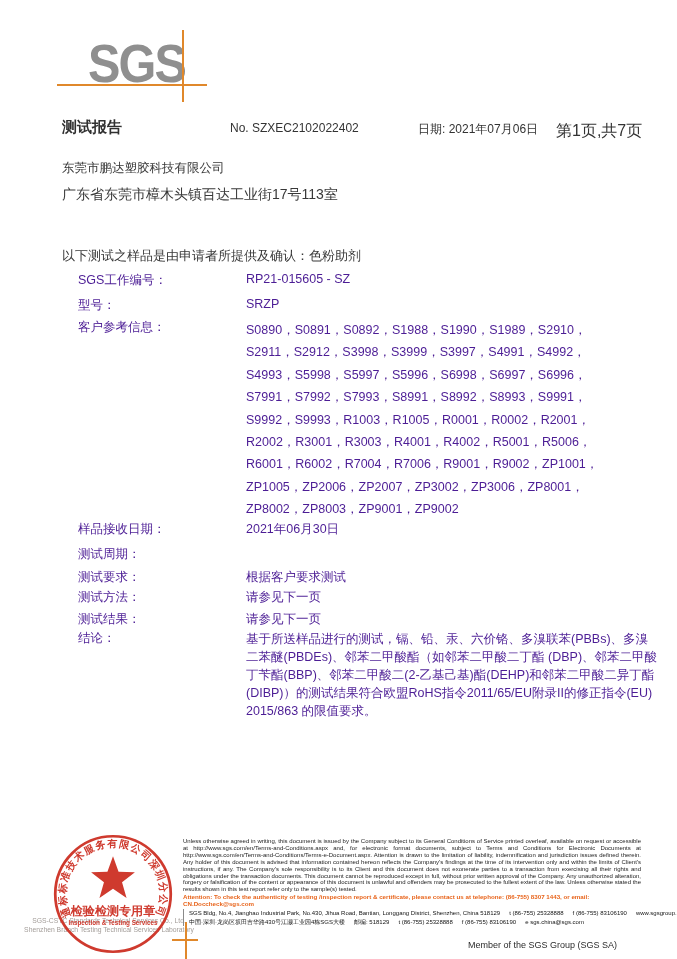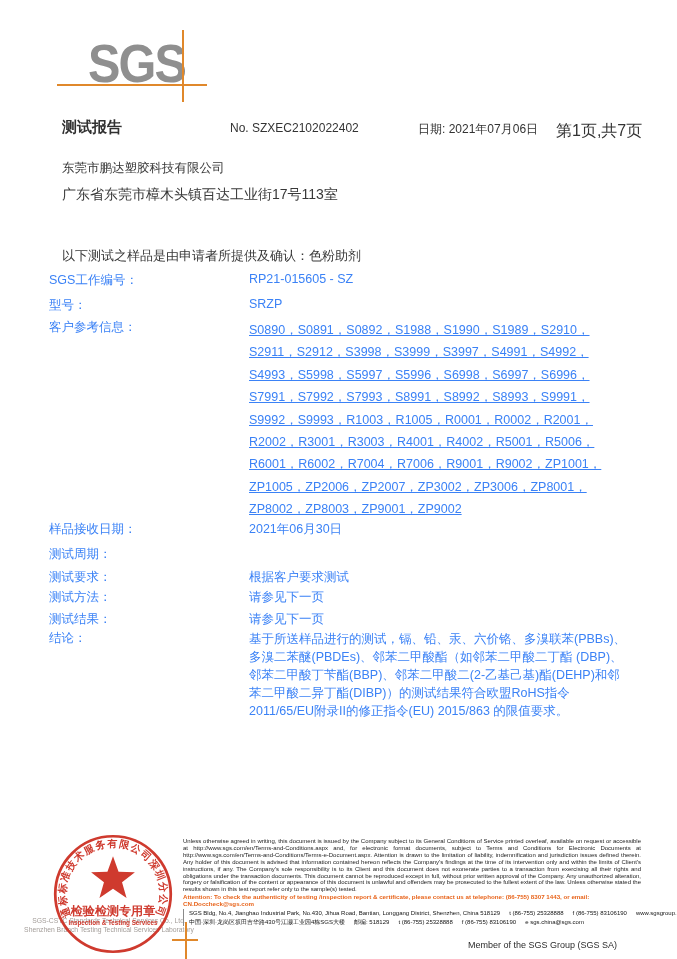--- a/index.html
+++ b/index.html
@@ -21,24 +21,24 @@
   
   .hdr-title { position:absolute; left:62px; top:118px; font-size:15px; font-weight:bold; color:#303030; }
   .hdr-no    { position:absolute; left:230px; top:121px; font-size:12px; color:#333; }
   .hdr-date  { position:absolute; left:418px; top:121px; font-size:12px; color:#333; }
   .hdr-page  { position:absolute; left:556px; top:121px; font-size:16px; color:#333; }
   
   .app-name { position:absolute; left:62px; top:160px; font-size:12.5px; color:#383838; }
   .app-addr { position:absolute; left:62px; top:186px; font-size:14px; color:#383838; }
   
   .intro { position:absolute; left:62px; top:247px; font-size:13px; color:#383838; }
-  .row { position:absolute; left:49px; width:580px; display:flex; font-size:12.5px; color:#3b82f6;gap:32px; }
+  .row { position:absolute; left:78px; width:580px; display:flex; font-size:12.5px; color:#4c1d95; }
   .row .lbl { width:168px; flex-shrink:0; }
   .row .val { flex:1; }
-  .refline { line-height:22.4px;text-decoration:underline; }
+  .refline { line-height:22.4px; }
   .conclusion-val { line-height:18px; width:412px; }
   
   .stamp-svg { position:absolute; left:50px; top:831px; z-index:2; }
   .stamp-co {
     position:absolute; left:14px; top:917px; width:190px; z-index:1;
     font-size:6.8px; line-height:8.5px; color:#a39d99; text-align:center;
   }
   .foot-text { position:absolute; left:183px; top:838px; width:458px; z-index:3; }
   .legal { font-size:6px; line-height:6.9px; text-align:justify; color:#1d1d1d; }
   .attention { font-size:6.2px; line-height:7px; font-weight:bold; color:#e8641b; }

